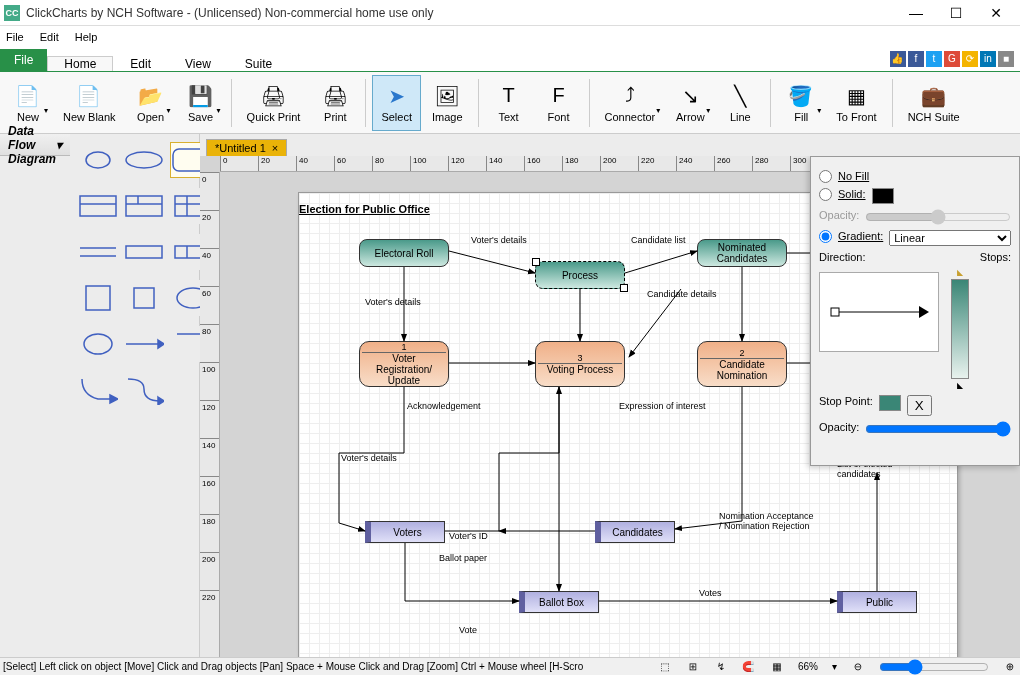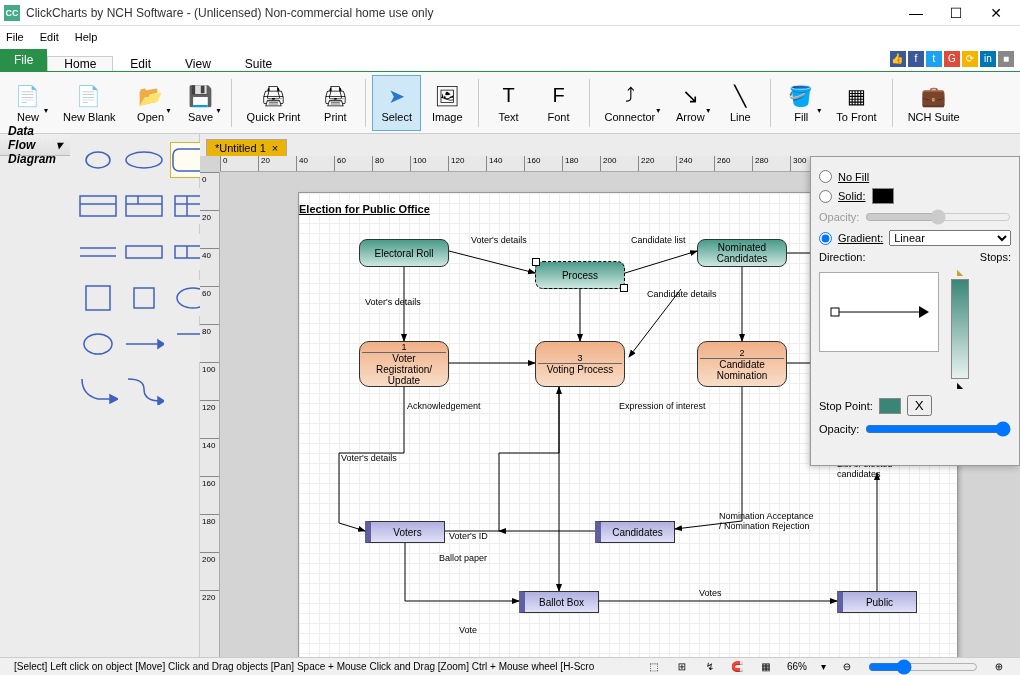--- a/index.html
+++ b/index.html
@@ -56,28 +56,28 @@
 .proc { background:linear-gradient(#f0b088,#f8ddc8); width:90px; height:46px; border-radius:10px; flex-direction:column; }
 .proc .num { font-size:9px; border-bottom:1px solid #666; width:100%; text-align:center; }
 .store { background:linear-gradient(#b0b0e0,#e0e0f8); width:80px; height:22px; border-left:6px solid #6060a0; border-radius:0; }
 .sel-node { border:1px dashed #000; }
 .sel-node::before,.sel-node::after { content:""; position:absolute; width:6px; height:6px; background:#fff; border:1px solid #000; }
 .sel-node::before { top:-4px; left:-4px; } .sel-node::after { bottom:-4px; right:-4px; }
 
 .lbl-sm { position:absolute; font-size:9px; background:transparent; white-space:nowrap; }
 
 .fillpanel { position:absolute; top:0; right:0; width:210px; height:310px; background:#f0f0f0; border:1px solid #999; box-shadow:-2px 2px 6px rgba(0,0,0,.2); padding:8px; font-size:11px; z-index:50; }
-.fillpanel .row { display:flex; align-items:center; gap:6px; margin:5px 0; }
+.fillpanel .row { display:flex; align-items:flex-start; gap:6px; margin:5px 0; }
 .fillpanel .row.dis { color:#999; }
 .fillpanel .hdr { text-decoration:underline; }
 .fillpanel select,.fillpanel input[type=text] { font-size:11px; }
 .gradbox { width:120px; height:80px; background:#fff; border:1px solid #aaa; display:flex; align-items:center; justify-content:center; margin:4px 0; }
 .stopsbar { width:18px; height:100px; background:linear-gradient(#3a8676,#e8f2ee); border:1px solid #888; }
 
-.statusbar { position:absolute; bottom:0; left:0; right:0; height:18px; background:#f0f0f0; border-top:1px solid #ccc; display:flex; align-items:center; padding:0 14px; font-size:10px; gap:14px; }
+.statusbar { position:absolute; bottom:0; left:0; right:0; height:18px; background:#f0f0f0; border-top:1px solid #ccc; display:flex; align-items:center; padding:0 3px; font-size:10px; gap:14px; }
 .statusbar .sp { flex:1; }
 .statusbar .sico { width:14px; height:14px; display:inline-flex; align-items:center; justify-content:center; cursor:pointer; }
 
 svg.conn { position:absolute; top:0; left:0; pointer-events:none; }
 </style>
 </head>
 <body>
 
 <div class="titlebar">
   <div class="ico">CC</div>

